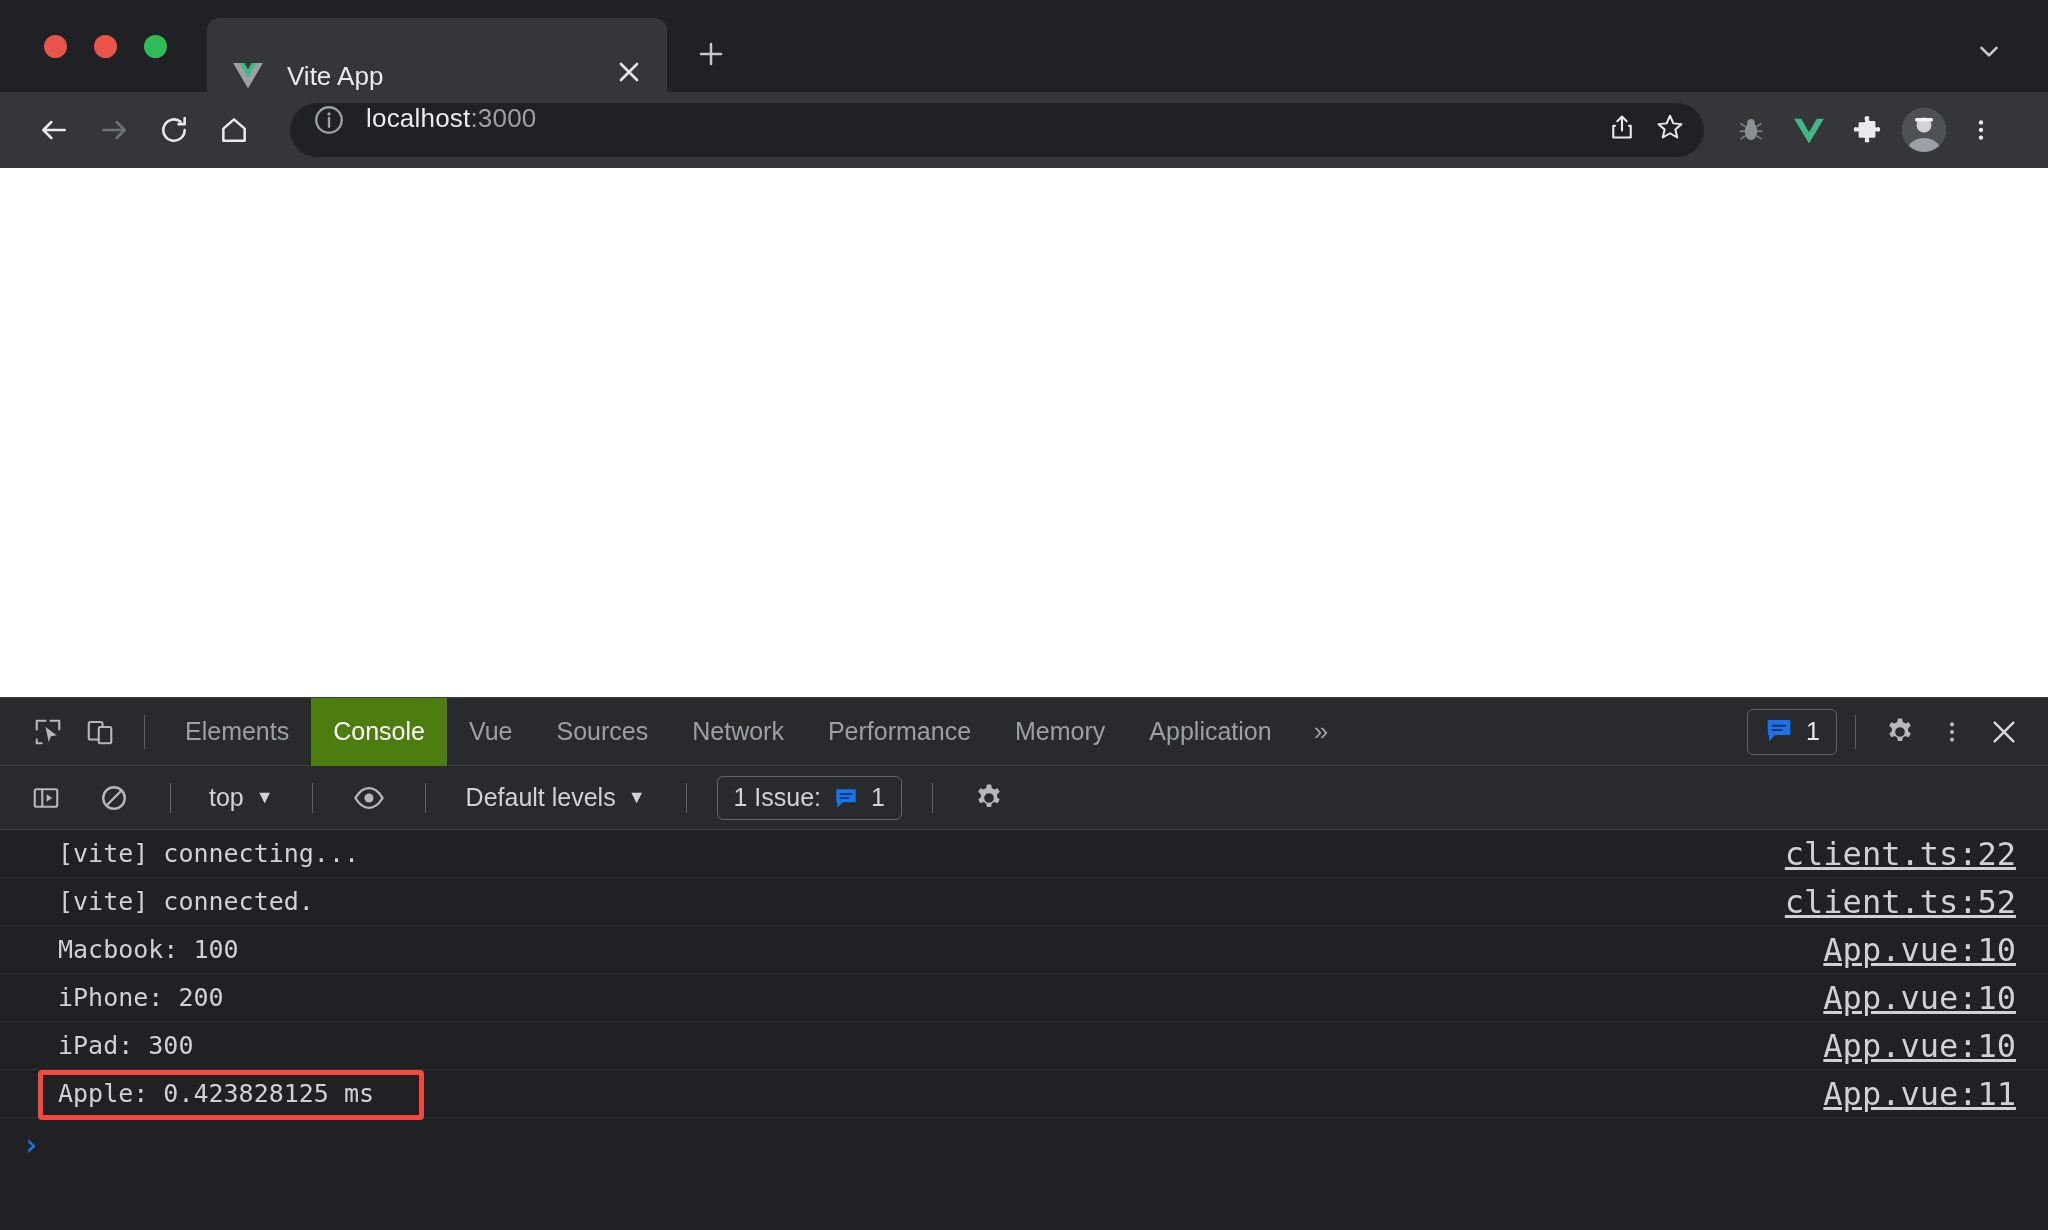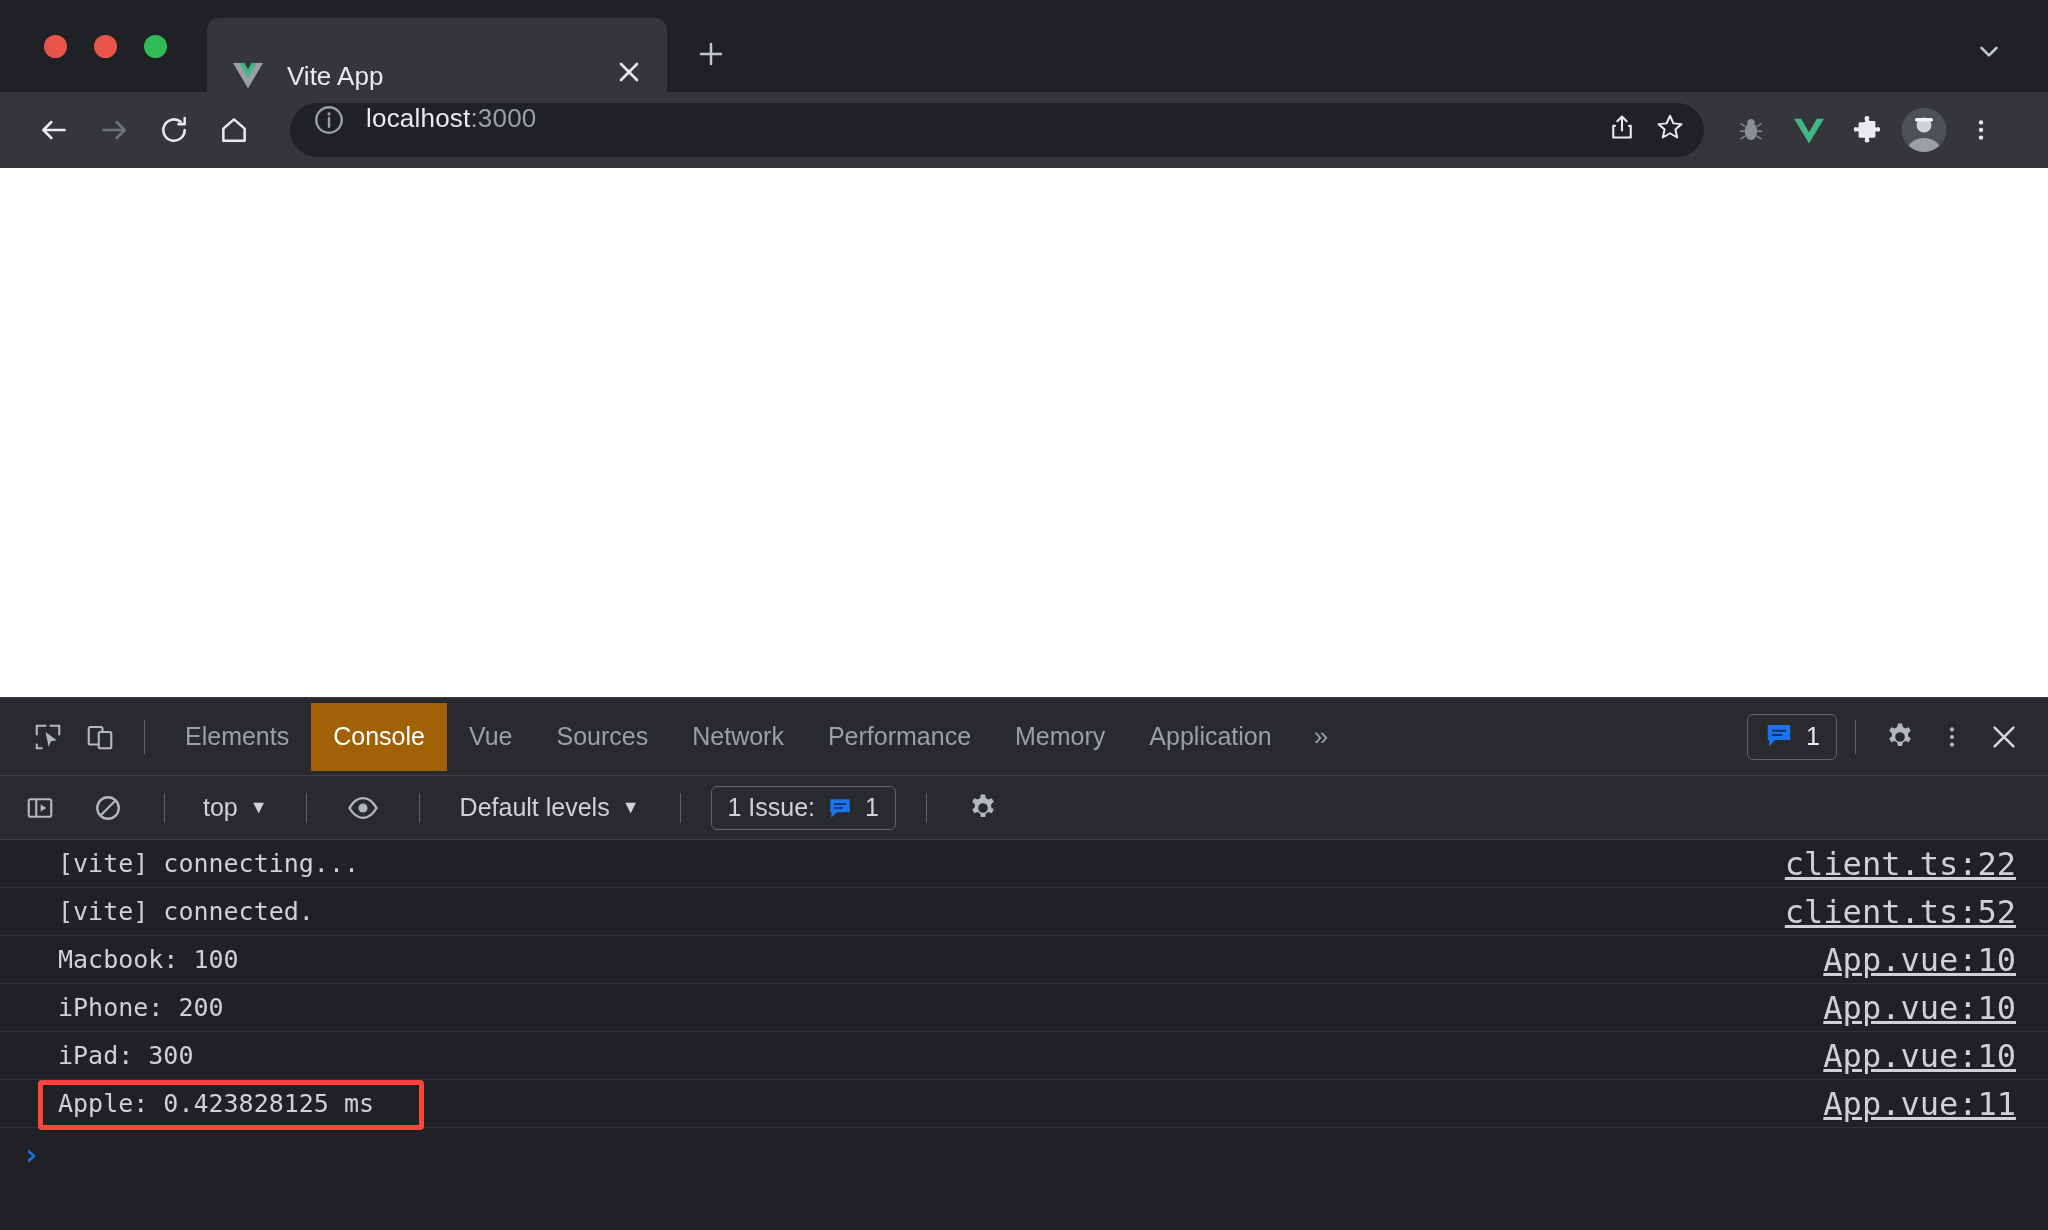--- a/index.html
+++ b/index.html
@@ -80,45 +80,45 @@
   
   .page { background:#ffffff; height:529px; }
 
   
   .devtools {
     background:#202124; height:533px;
     border-top:1px solid #3c4043;
     display:flex; flex-direction:column;
   }
   .dt-tabbar {
-    height:78px; background:#292a2d; display:flex; align-items:center;
+    height:68px; background:#292a2d; display:flex; align-items:center;
     padding-left:22px; border-bottom:1px solid #3c4043; flex:none;
   }
   .dt-iconbtn {
     width:52px; height:52px; flex:none;
     display:flex; align-items:center; justify-content:center;
   }
   .dt-sep { width:1px; height:34px; background:#5f6368; margin:0 18px; flex:none; }
   .dt-tab {
     padding:0 22px; height:68px; display:flex; align-items:center;
     color:#9aa0a6; font-size:25px; white-space:nowrap;
   }
-  .dt-tab.active { background:#a16207; color:#ffffff; }
+  .dt-tab.active { background:#4d7c0f; color:#ffffff; }
   .dt-more { padding:0 20px; color:#9aa0a6; font-size:26px; display:flex; align-items:center; height:68px; }
   .dt-tabbar-right { margin-left:auto; display:flex; align-items:center; padding-right:18px; }
   .issues-badge {
     display:flex; align-items:center; gap:12px;
     border:1px solid #5f6368; border-radius:6px;
     padding:5px 16px; height:46px;
   }
   .issues-badge .count { color:#e8eaed; font-size:25px; }
 
   .dt-filterbar {
     height:64px; background:#292a2d; display:flex; align-items:center;
-    padding:0 16px 0 14px; border-bottom:1px solid #3c4043; flex:none; gap:16px;
+    padding:0 16px 0 20px; border-bottom:1px solid #3c4043; flex:none; gap:16px;
   }
   .fb-sep { width:1px; height:30px; background:#5f6368; margin:0 14px; flex:none; }
   .ctx-select {
     display:flex; align-items:center; gap:12px; color:#d0d2d6;
     font-size:25px; padding:0 8px;
   }
   .filter-input {
     flex:1; height:44px; background:#202124; border:1px solid #5f6368;
     border-radius:3px; margin:0 14px; display:flex; align-items:center;
     padding:0 16px;

